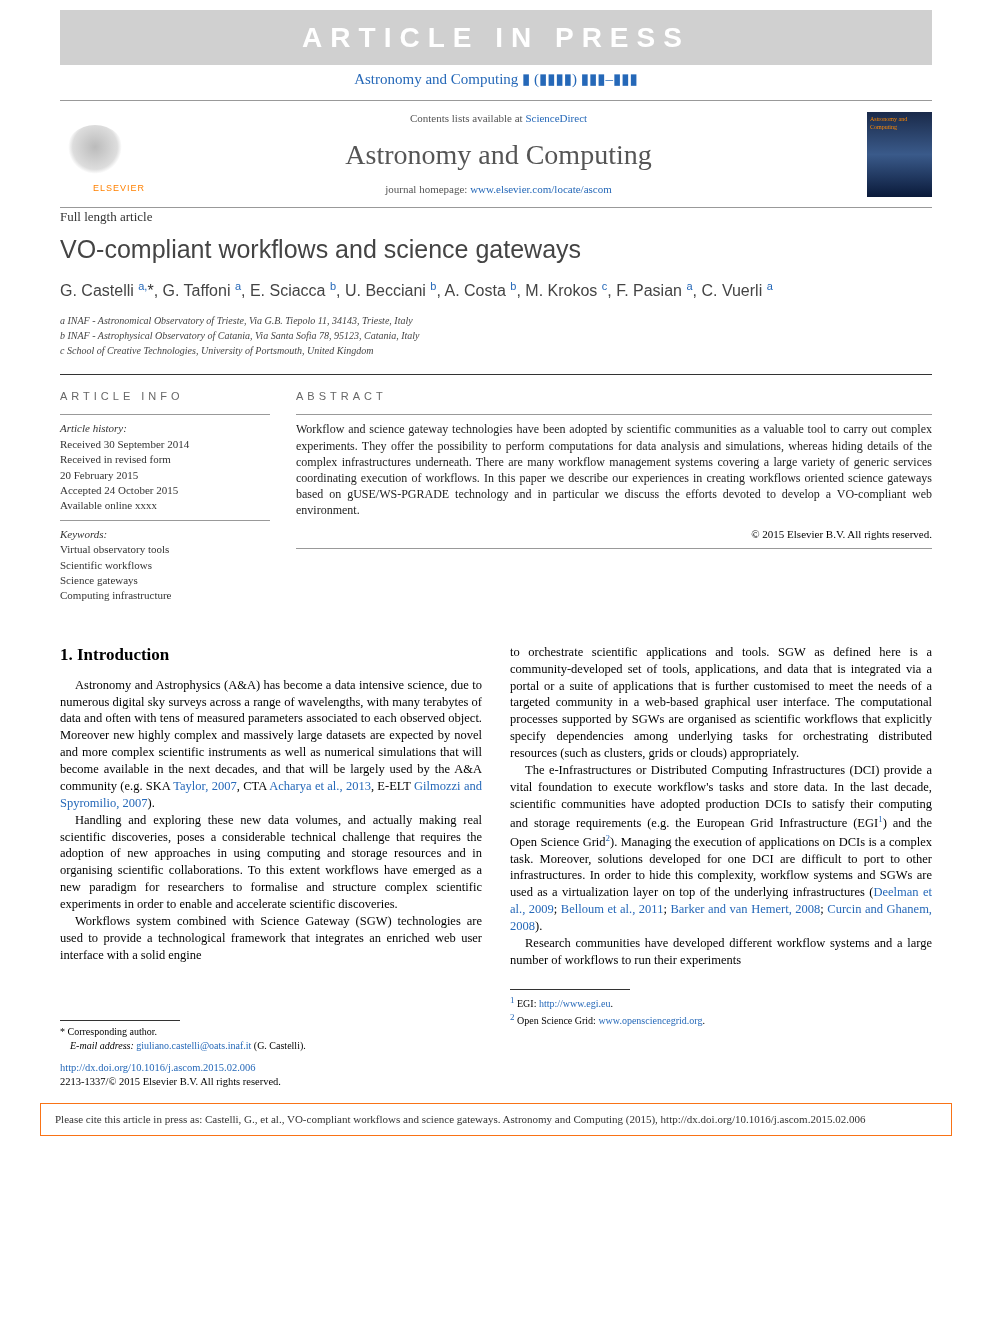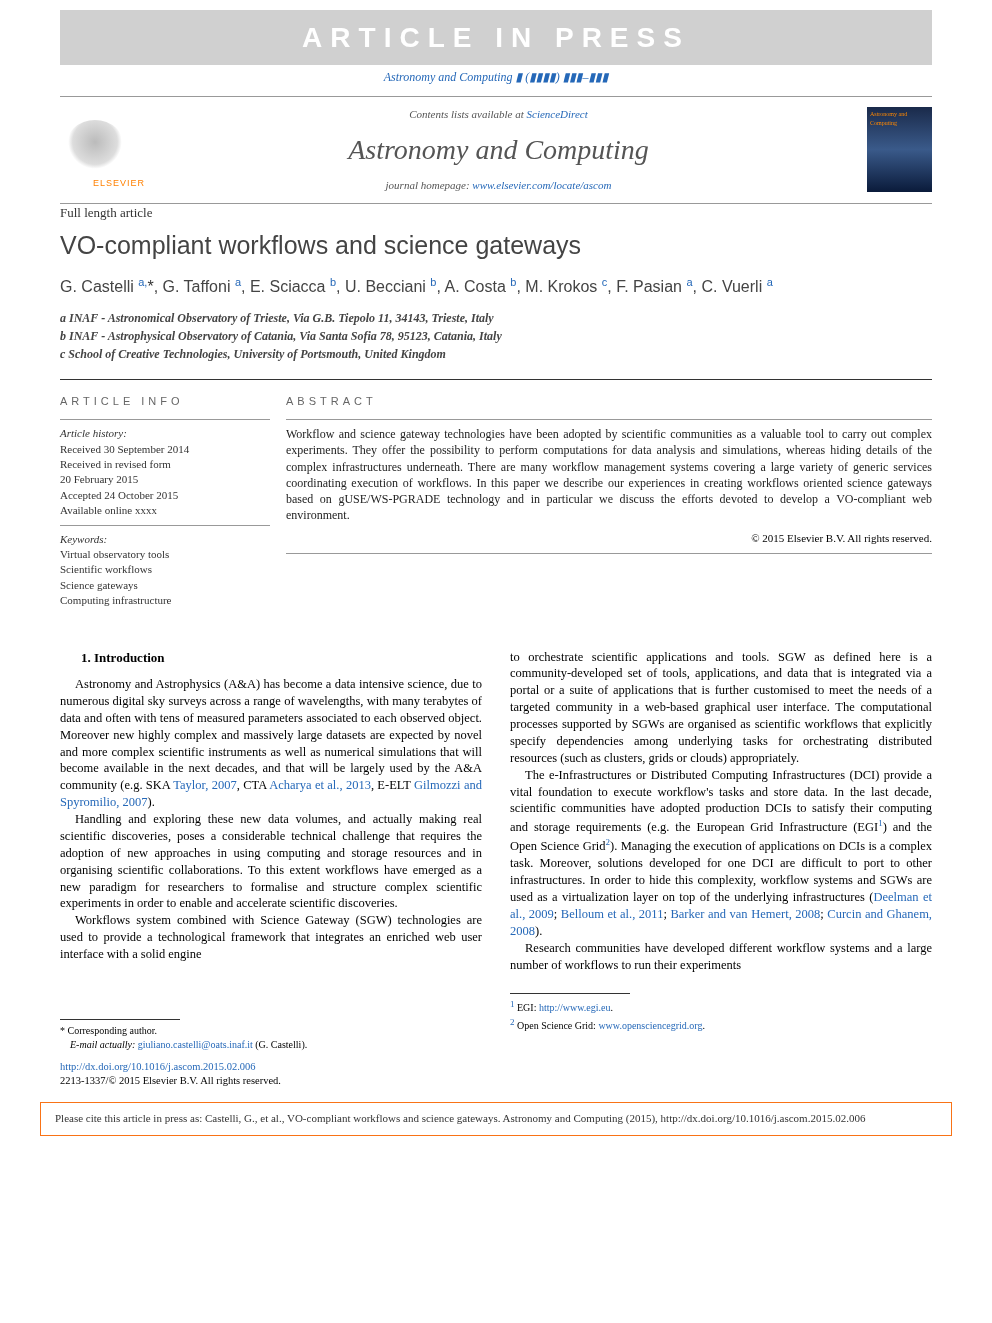--- a/index.html
+++ b/index.html
@@ -20,24 +20,23 @@
   }
   .watermark-text {
     font-family: Arial, sans-serif;
     font-size: 28px;
     letter-spacing: 8px;
     color: #fff;
     font-weight: bold;
   }
   .journal-ref {
     text-align: center;
-    font-size: 12px;
+    font-size: 15px;
     color: #2568b8;
     margin: 4px 0 10px 0;
-    font-style: italic;
   }
   .header-box {
     border-top: 1px solid #999;
     border-bottom: 1px solid #999;
     margin: 0 60px;
     padding: 10px 0;
     display: flex;
     align-items: center;
   }
   .elsevier-logo {
@@ -60,21 +59,20 @@
     font-size: 9px;
     color: #ff8000;
     font-family: Arial, sans-serif;
     letter-spacing: 1px;
     margin-top: 2px;
     padding-left: 48px;
   }
   .header-center {
     flex: 1;
     text-align: center;
-    font-style: italic;
   }
   .contents-line { font-size: 11px; color: #555; }
   .contents-line a { color: #2568b8; text-decoration: none; }
   .journal-name {
     font-family: 'Times New Roman', serif;
     font-size: 28px;
     color: #555;
     margin: 8px 0;
   }
   .homepage-line { font-size: 11px; color: #555; }
@@ -103,31 +101,30 @@
   }
   .authors {
     font-size: 16px;
     color: #444;
     font-family: Arial, sans-serif;
     margin-bottom: 10px;
   }
   .authors sup { color: #2568b8; font-size: 11px; }
   .authors .corr { color: #333; }
   .affiliations {
-    font-size: 12px;
+    font-size: 10px;
     font-style: italic;
     color: #444;
     line-height: 1.5;
     margin-bottom: 16px;
-    font-weight: bold;
   }
   .divider { border-top: 1px solid #333; margin: 8px 0; }
   .info-abstract-row {
     display: flex;
-    gap: 16px;
+    gap: 26px;
     margin-top: 14px;
   }
   .info-col { width: 210px; flex-shrink: 0; }
   .abstract-col { flex: 1; }
   .section-label {
     font-size: 11px;
     letter-spacing: 4px;
     color: #666;
     font-family: Arial, sans-serif;
     margin-bottom: 10px;
@@ -150,24 +147,23 @@
   }
   .body-columns {
     column-count: 2;
     column-gap: 28px;
     margin-top: 40px;
     font-size: 12.5px;
     text-align: justify;
     line-height: 1.35;
   }
   .body-columns h2 {
-    font-size: 13px;
+    font-size: 17px;
     font-weight: bold;
     margin-bottom: 10px;
-    margin-left: 21px;
   }
   .body-columns p { text-indent: 1.2em; margin: 0; }
   .body-columns a { color: #2568b8; text-decoration: none; }
   .body-columns sup { color: #2568b8; font-size: 9px; }
   .footnote-divider {
     border-top: 1px solid #333;
     width: 120px;
     margin-top: 56px;
   }
   .footnotes {
@@ -274,21 +270,21 @@
       <span>Astronomy and Astrophysics (A&amp;A) has become a data intensive science, due to numerous digital sky surveys across a range of wavelengths, with many terabytes of data and often with tens of measured parameters associated to each observed object. Moreover new highly complex and massively large datasets are expected by novel and more complex scientific instruments as well as numerical simulations that will become available in the next decades, and that will be largely used by the A&amp;A community (e.g. SKA </span><a>Taylor, 2007</a><span>, CTA </span><a>Acharya et al., 2013</a><span>, E-ELT </span><a>Gilmozzi and Spyromilio, 2007</a><span>).</span>
     </p>
     <p>Handling and exploring these new data volumes, and actually making real scientific discoveries, poses a considerable technical challenge that requires the adoption of new approaches in using computing and storage resources and in organising scientific collaborations. To this extent workflows have emerged as a new paradigm for researchers to formalise and structure complex scientific experiments in order to enable and accelerate scientific discoveries.</p>
     <p>Workflows system combined with Science Gateway (SGW) technologies are used to provide a technological framework that integrates an enriched web user interface with a solid engine</p>
 
     <div class="no-break">
       <div class="footnote-divider"></div>
       <div class="footnotes">
         <div>* Corresponding author.</div>
         <div>
-          &nbsp;&nbsp;&nbsp;&nbsp;<span class="ital" style="font-style:italic">E-mail actually: </span><a>giuliano.castelli@oats.inaf.it</a><span> (G. Castelli).</span>
+          &nbsp;&nbsp;&nbsp;&nbsp;<span class="ital" style="font-style:italic">E-mail address: </span><a>giuliano.castelli@oats.inaf.it</a><span> (G. Castelli).</span>
         </div>
       </div>
       <div class="doi-block">
         <a>http://dx.doi.org/10.1016/j.ascom.2015.02.006</a><br>
         <span>2213-1337/© 2015 Elsevier B.V. All rights reserved.</span>
       </div>
     </div>
 
     <p style="text-indent:0">to orchestrate scientific applications and tools. SGW as defined here is a community-developed set of tools, applications, and data that is integrated via a portal or a suite of applications that is further customised to meet the needs of a targeted community in a web-based graphical user interface. The computational processes supported by SGWs are organised as scientific workflows that explicitly specify dependencies among underlying tasks for orchestrating distributed resources (such as clusters, grids or clouds) appropriately.</p>
     <p>

